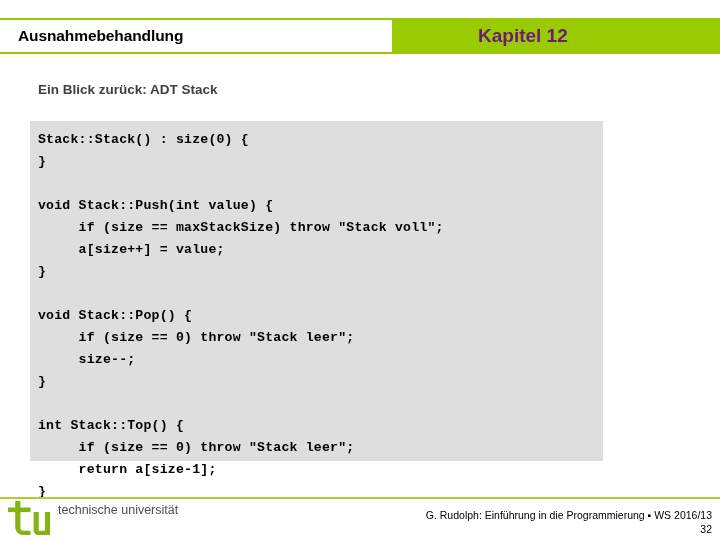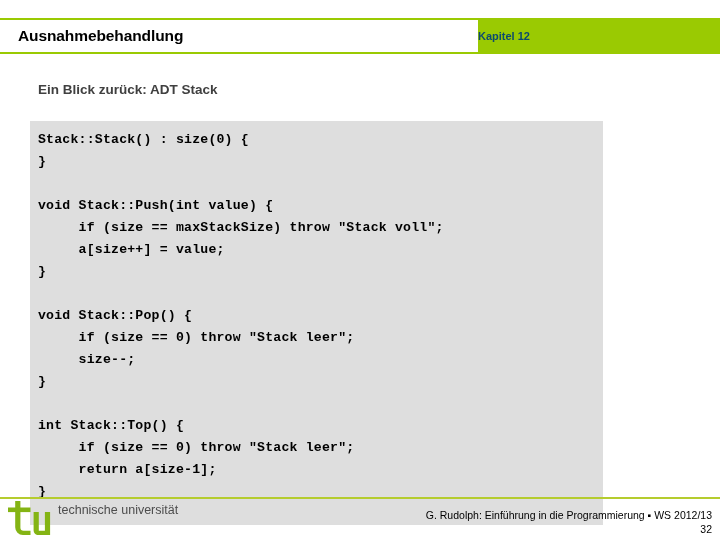--- a/index.html
+++ b/index.html
@@ -22,21 +22,21 @@
     top: 18px;
     width: 720px;
     height: 36px;
     background: #9ACA02;
     box-sizing: border-box;
   }
   .header-title-box {
     position: absolute;
     left: 0;
     top: 2px;
-    width: 478px;
+    width: 392px;
     height: 32px;
     background: #ffffff;
     display: flex;
     align-items: center;
     box-sizing: border-box;
   }
   .header-title {
     padding-left: 18px;
     font-size: 15.5px;
     font-weight: bold;
@@ -44,44 +44,44 @@
     letter-spacing: -0.1px;
     white-space: nowrap;
   }
   .header-chapter {
     position: absolute;
     left: 478px;
     top: 0;
     height: 36px;
     display: flex;
     align-items: center;
-    font-size: 11px;
+    font-size: 19px;
     font-weight: bold;
-    color: #0c4a6e;
+    color: #701a75;
     white-space: nowrap;
   }
 
   
   .slide-subtitle {
     position: absolute;
     left: 38px;
     top: 82px;
     font-size: 13.5px;
     font-weight: bold;
     color: #404040;
     white-space: nowrap;
   }
 
   
   .code-block {
     position: absolute;
     left: 30px;
     top: 121px;
     width: 573px;
-    height: 404px;
+    height: 340px;
     background: #dedede;
     box-sizing: border-box;
     padding: 8px 0 4px 8px;
   }
   .code-lines {
     font-family: "Liberation Mono", "DejaVu Sans Mono", monospace;
     font-size: 13.2px;
     font-weight: bold;
     line-height: 22px;
     color: #000000;
@@ -179,14 +179,14 @@
       <path d="M7.2,0 h5.2 v26.5 a3.2,3.2 0 0 0 3.2,3.2 h6.9 v4.3 h-7.6 a7.7,7.7 0 0 1 -7.7,-7.7 z" fill="#84B414"></path>
 
       <path d="M25.6,11.1 h5.2 v18.6 h6.1 v-18.6 h5.2 v23 h-11.9 a4.6,4.6 0 0 1 -4.6,-4.6 z" fill="#84B414"></path>
     </svg>
   </div>
   <div class="tu-wordmark">
     <span>technische universität</span>
   </div>
 </div>
 
-<div class="footer-credit">G. Rudolph: Einführung in die Programmierung ▪ WS 2012/13</div>
+<div class="footer-credit">G. Rudolph: Einführung in die Programmierung ▪ WS 2016/13</div>
 <div class="footer-page">32</div>
 
 </body></html>

